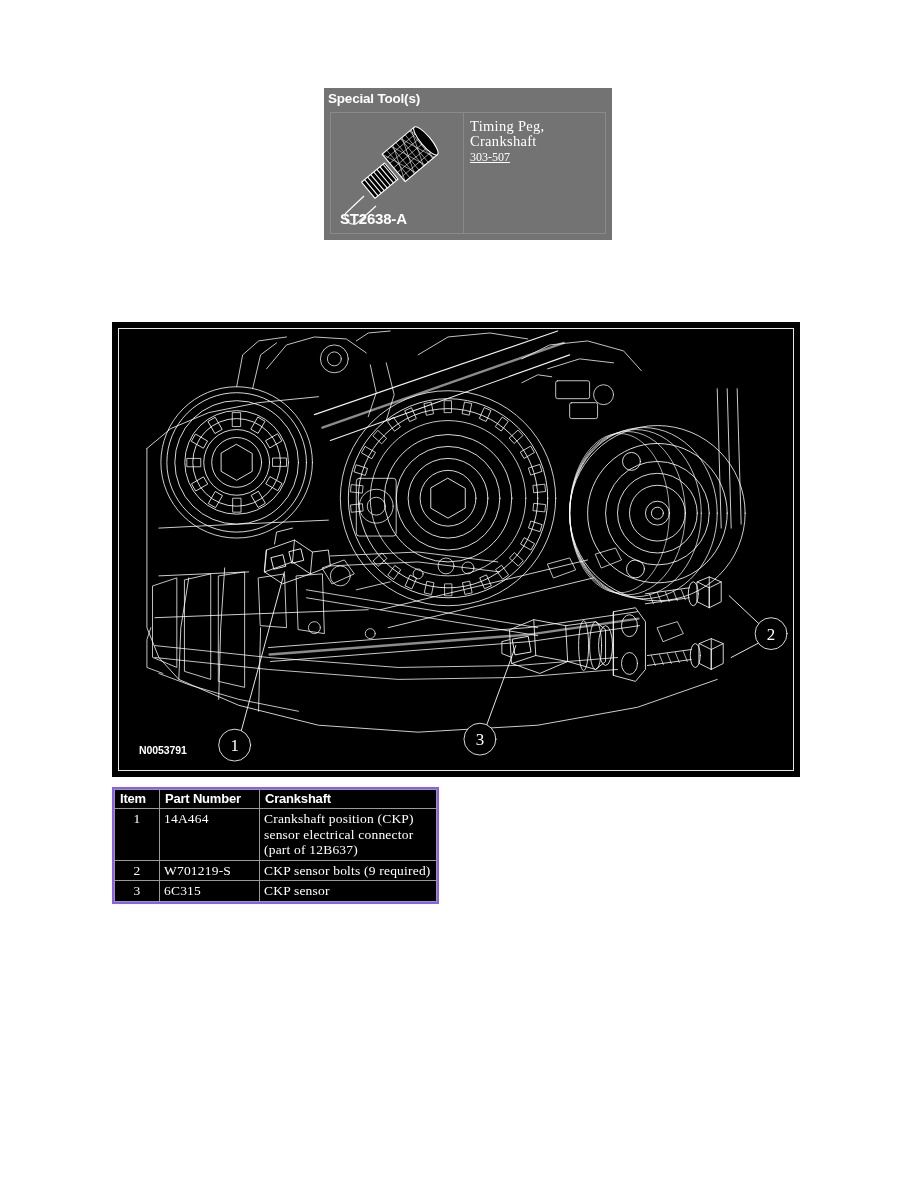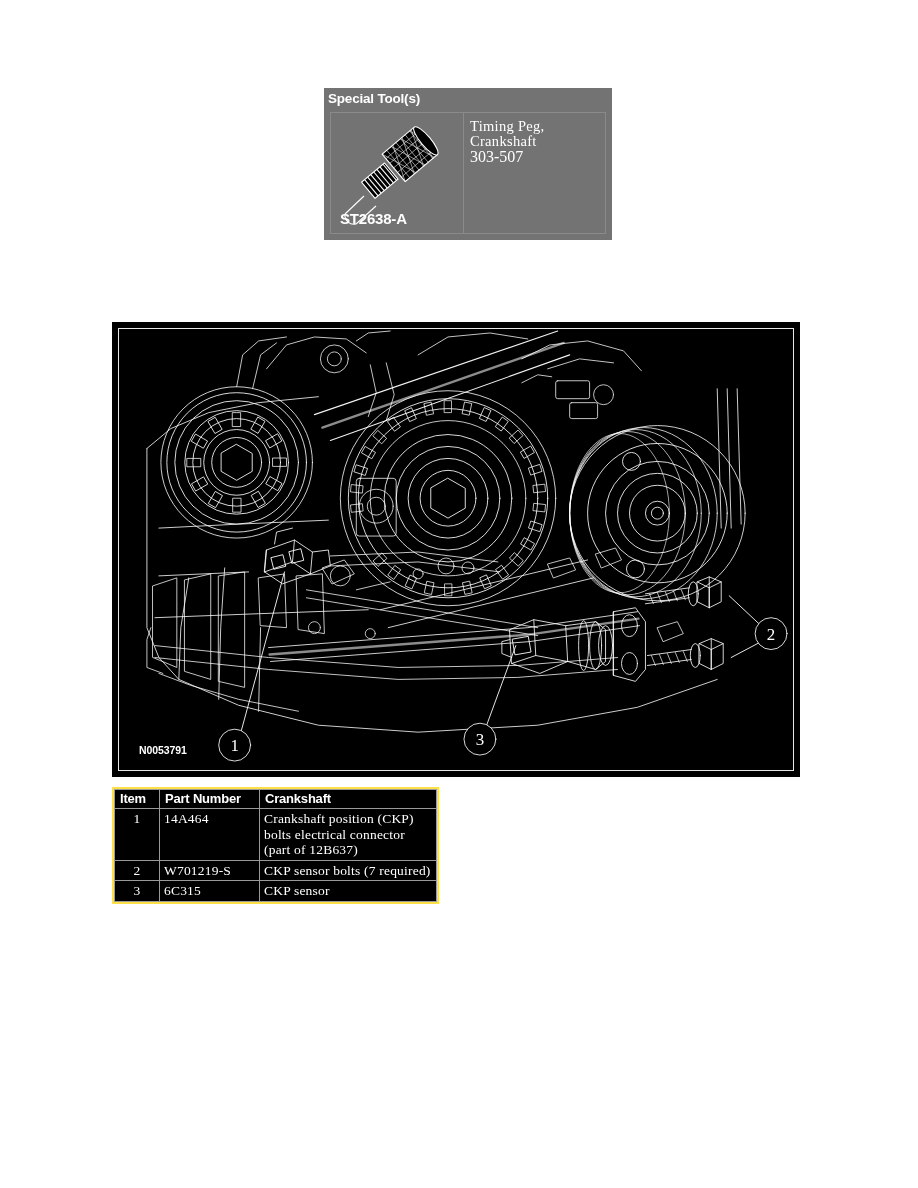--- a/index.html
+++ b/index.html
@@ -61,22 +61,23 @@
     box-sizing: border-box;
   }
   .tool-name {
     color: #ffffff;
     font-size: 14.5px;
     line-height: 15px;
     letter-spacing: 0.3px;
   }
   .tool-number {
     color: #ffffff;
-    font-size: 16px;
+    font-size: 12px;
     line-height: 16px;
+    text-decoration: underline;
   }
   .tool-code {
     position: absolute;
     left: 9px;
     bottom: 6px;
     color: #ffffff;
     font-family: "Liberation Sans", sans-serif;
     font-weight: bold;
     font-size: 15px;
     letter-spacing: -0.2px;
@@ -126,21 +127,21 @@
     font-size: 10.5px;
     letter-spacing: -0.1px;
   }
 
   
   #parts-table-wrap {
     position: absolute;
     left: 112px;
     top: 787px;
     width: 327px;
-    background: #fde047;
+    background: #8b5cf6;
     padding: 2px;
     box-sizing: border-box;
   }
   #parts-table {
     border-collapse: collapse;
     width: 100%;
     background: #000000;
     table-layout: fixed;
   }
   #parts-table th, #parts-table td {
@@ -515,26 +516,26 @@
       <tr>
         <th class="th-item col-item">Item</th>
         <th class="col-part">Part Number</th>
         <th class="col-desc">Crankshaft</th>
       </tr>
     </thead>
     <tbody>
       <tr>
         <td class="cell-item">1</td>
         <td>14A464</td>
-        <td>Crankshaft position (CKP) bolts electrical connector (part of 12B637)</td>
+        <td>Crankshaft position (CKP) sensor electrical connector (part of 12B637)</td>
       </tr>
       <tr>
         <td class="cell-item">2</td>
         <td>W701219-S</td>
-        <td>CKP sensor bolts (7 required)</td>
+        <td>CKP sensor bolts (9 required)</td>
       </tr>
       <tr>
         <td class="cell-item">3</td>
         <td>6C315</td>
         <td>CKP sensor</td>
       </tr>
     </tbody>
   </table>
 </div>
 

